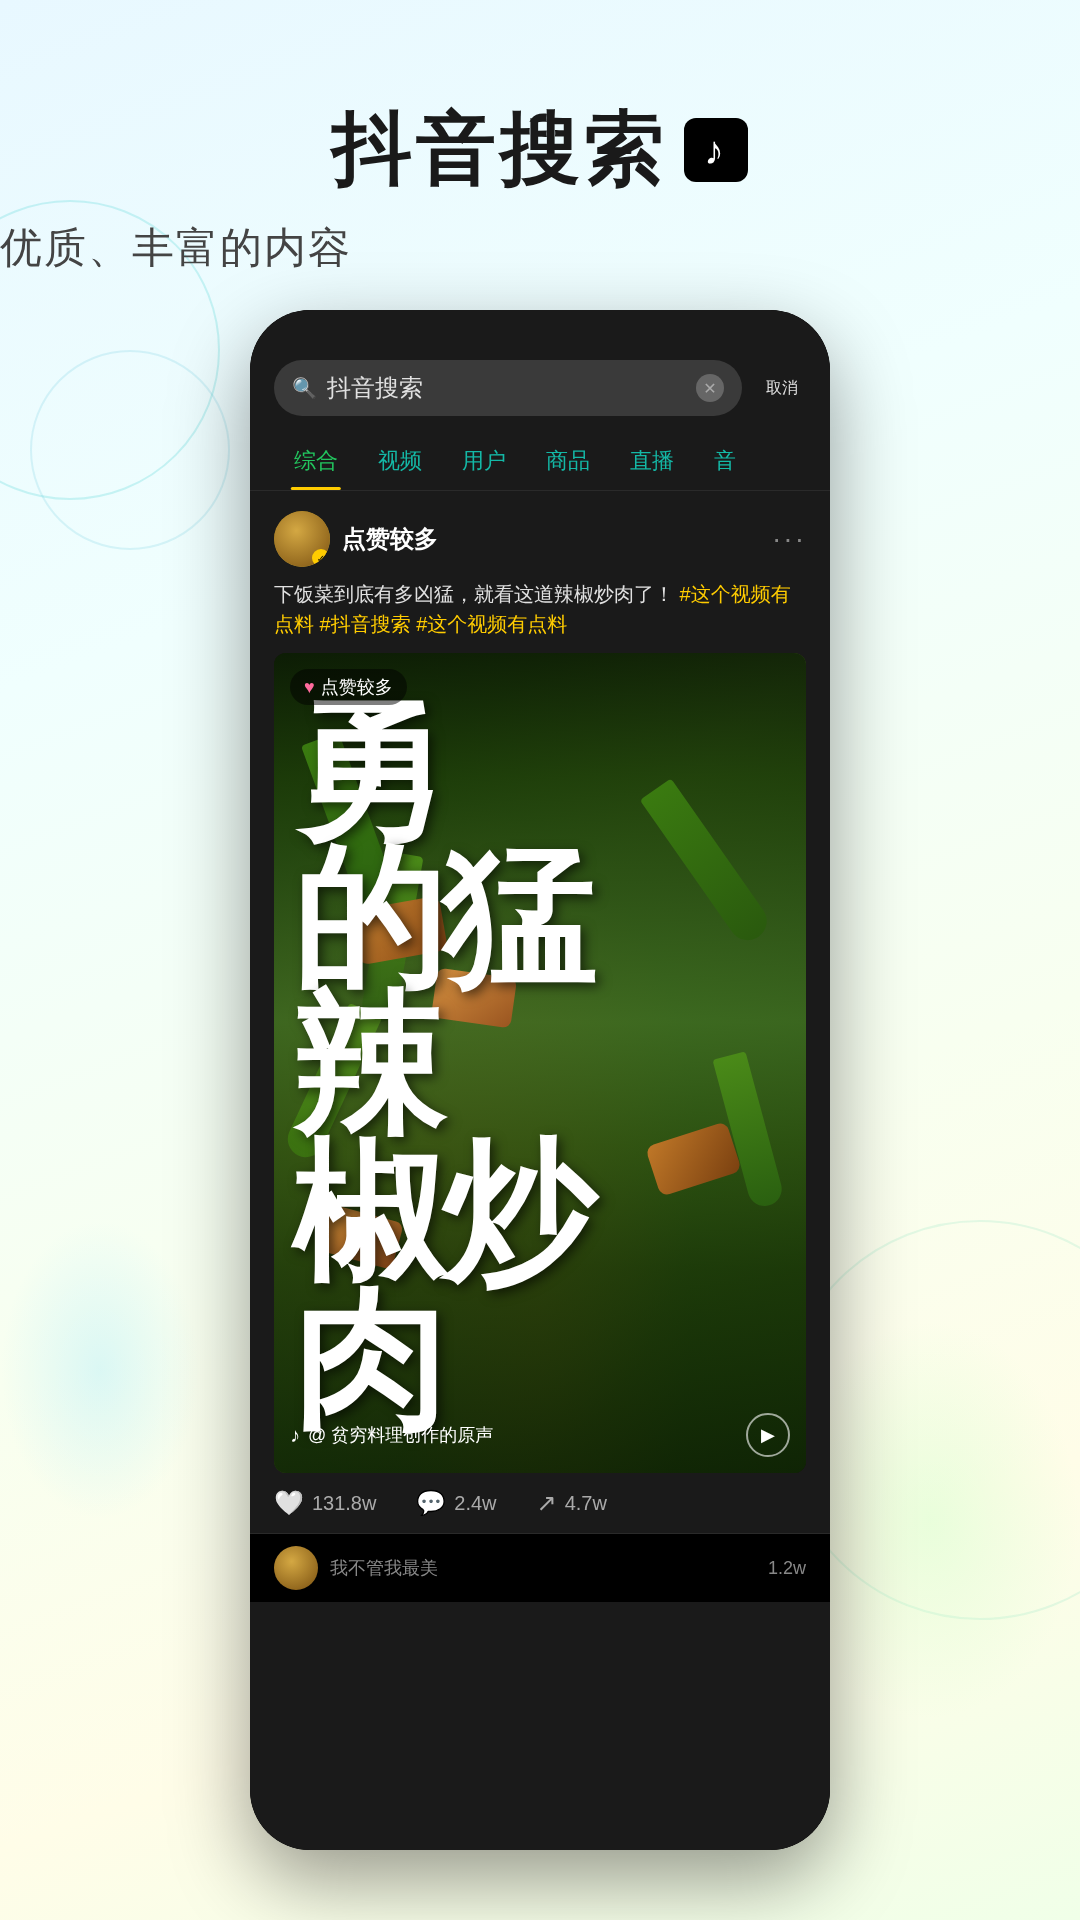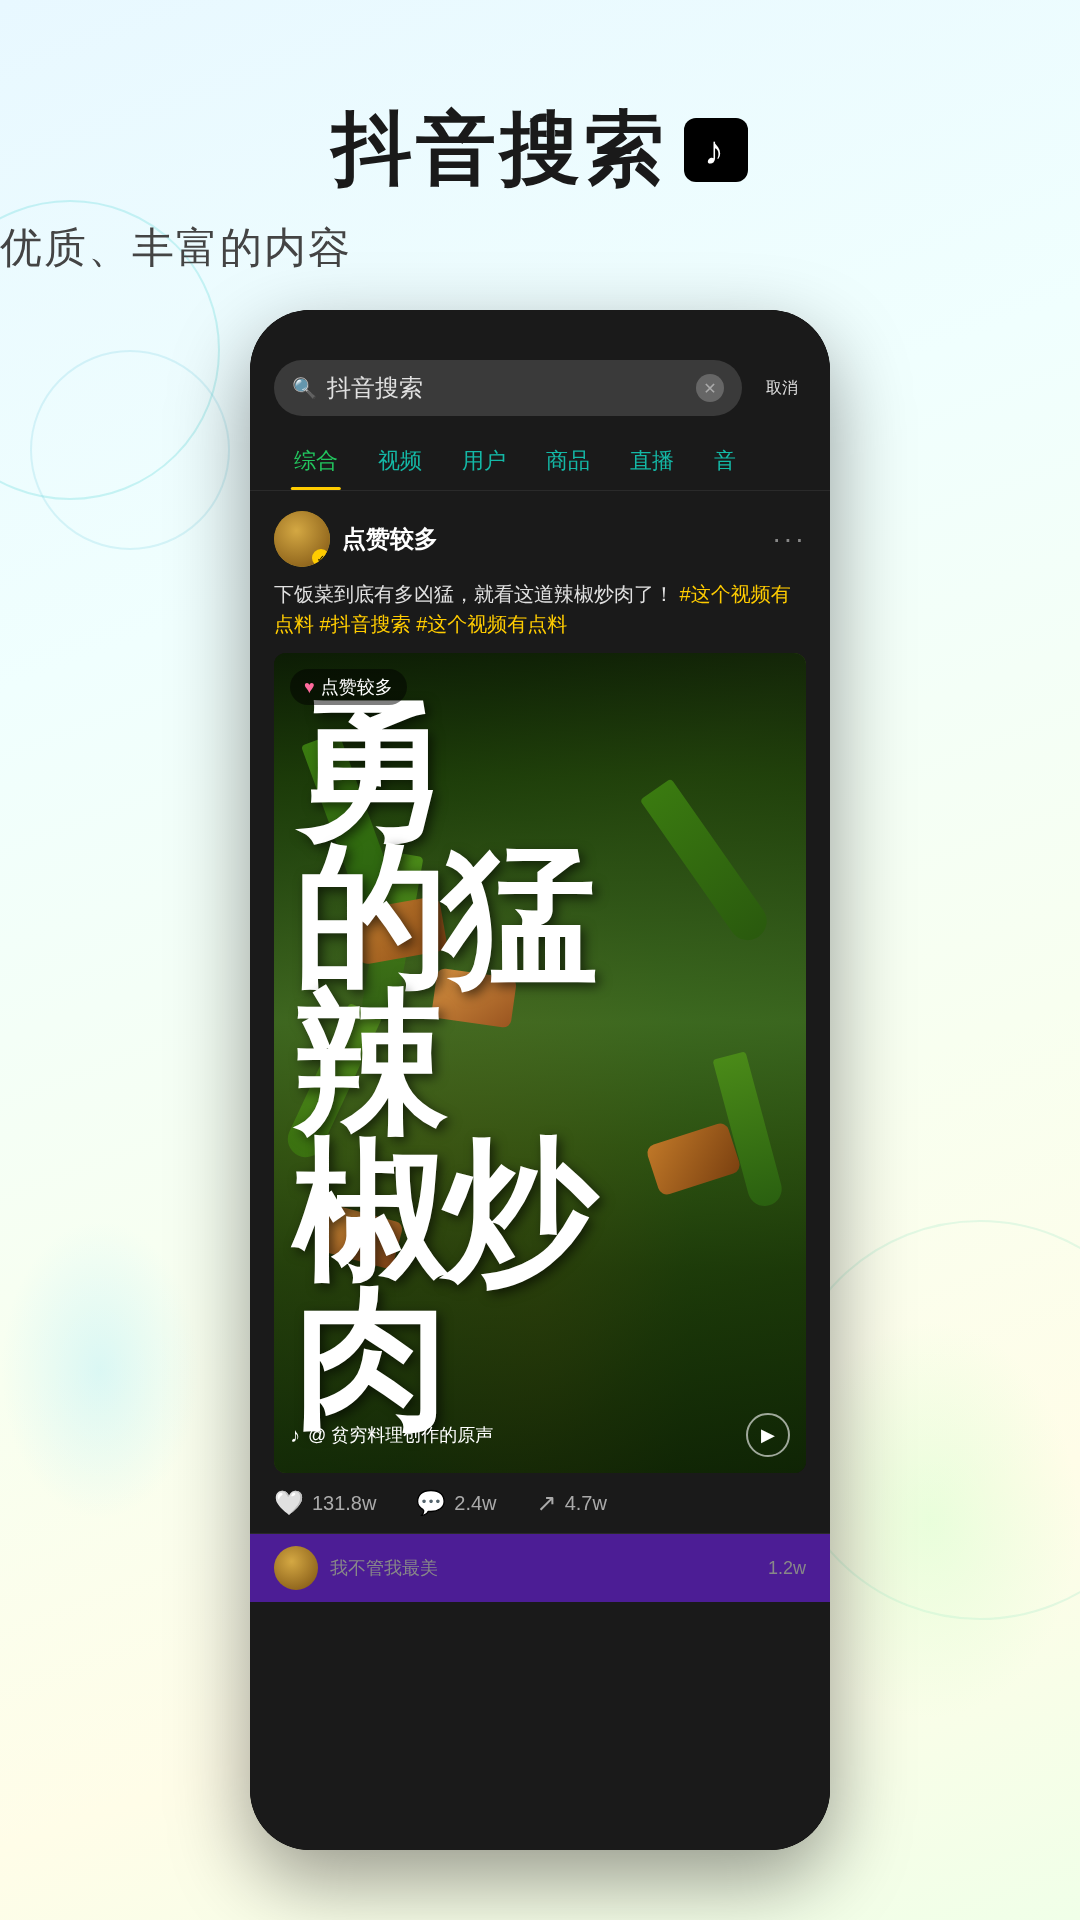--- a/index.html
+++ b/index.html
@@ -377,21 +377,21 @@
       gap: 8px;
       color: #aaa;
       font-size: 20px;
     }
     .stat-icon {
       font-size: 24px;
     }
 
     
     .comment-preview {
-      background: #4c1d95;
+      background: #000000;
       padding: 12px 24px;
       display: flex;
       align-items: center;
       gap: 12px;
       border-top: 1px solid #2a2a2a;
     }
     .commenter-avatar {
       width: 44px;
       height: 44px;
       border-radius: 50%;

